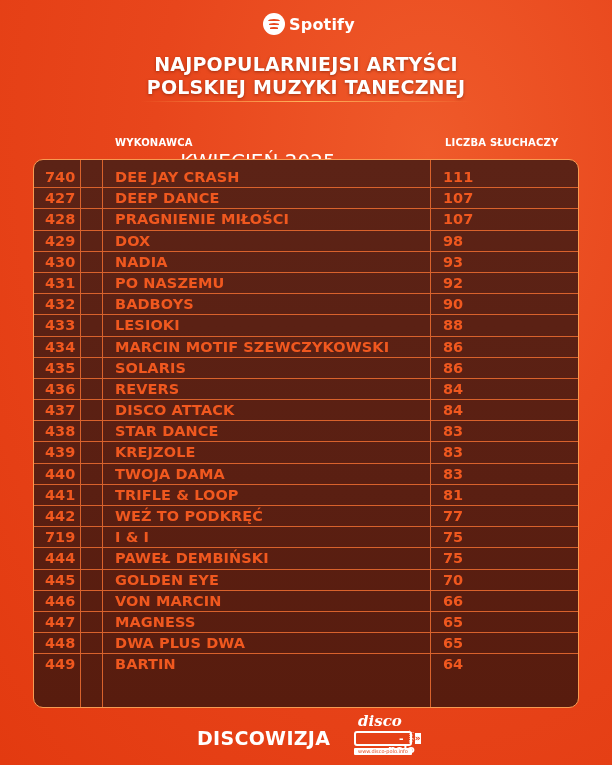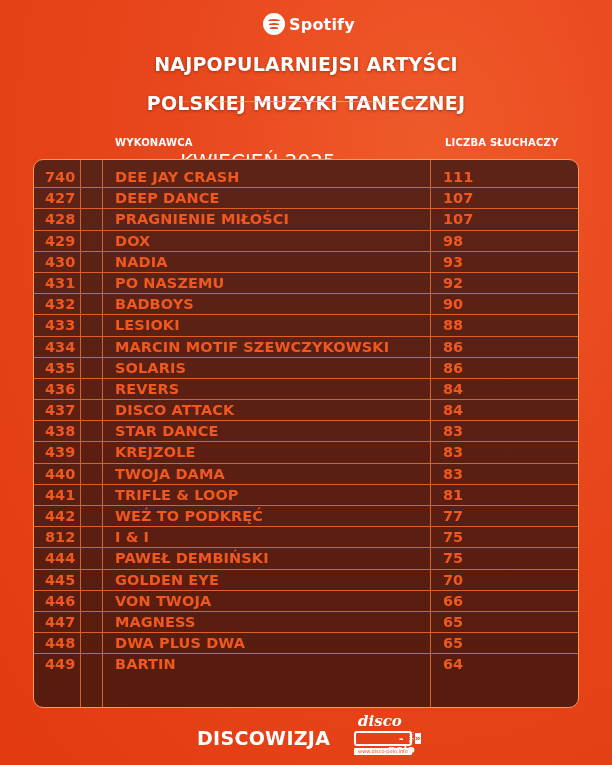--- a/index.html
+++ b/index.html
@@ -24,21 +24,21 @@
     .spotify-logo .w1 { top: 6px; width: 12px; height: 4px; left: 5px; }
     .spotify-logo .w2 { top: 10px; width: 10px; height: 3px; left: 6px; }
     .spotify-logo .w3 { top: 14px; width: 8px; height: 2px; left: 7px; }
     .spotify-name { font-size: 16px; font-weight: bold; color: #fff; letter-spacing: 0.2px; }
     .title {
       position: absolute; left: 0; width: 612px; text-align: center;
       font-size: 19px; font-weight: bold; line-height: 23px; letter-spacing: 0.2px;
       text-shadow: 0 1px 3px rgba(90,20,0,0.5);
     }
     .title.l1 { top: 53px; }
-    .title.l2 { top: 92px; }
+    .title.l2 { top: 76px; }
     .title-rule {
       position: absolute; top: 101px; left: 140px; width: 332px; height: 1px;
       background: linear-gradient(90deg, rgba(255,180,90,0) 0%, #ffb35c 50%, rgba(255,180,90,0) 100%);
     }
     .subtitle {
       position: absolute; top: 104px; left: 0; width: 516px; text-align: center;
       font-size: 20px; line-height: 26px; color: #fff; margin-top: 44px;
     }
     .col-head {
       position: absolute; top: 137px; font-size: 10px; font-weight: bold; color: #fff;
@@ -192,37 +192,37 @@
         <span class="rank">441</span>
         <span class="artist">TRIFLE &amp; LOOP</span>
         <span class="count">81</span>
       </div>
     <div class="row">
         <span class="rank">442</span>
         <span class="artist">WEŹ TO PODKRĘĆ</span>
         <span class="count">77</span>
       </div>
     <div class="row">
-        <span class="rank">812</span>
+        <span class="rank">719</span>
         <span class="artist">I &amp; I</span>
         <span class="count">75</span>
       </div>
     <div class="row">
         <span class="rank">444</span>
         <span class="artist">PAWEŁ DEMBIŃSKI</span>
         <span class="count">75</span>
       </div>
     <div class="row">
         <span class="rank">445</span>
         <span class="artist">GOLDEN EYE</span>
         <span class="count">70</span>
       </div>
     <div class="row">
         <span class="rank">446</span>
-        <span class="artist">VON TWOJA</span>
+        <span class="artist">VON MARCIN</span>
         <span class="count">66</span>
       </div>
     <div class="row">
         <span class="rank">447</span>
         <span class="artist">MAGNESS</span>
         <span class="count">65</span>
       </div>
     <div class="row">
         <span class="rank">448</span>
         <span class="artist">DWA PLUS DWA</span>

